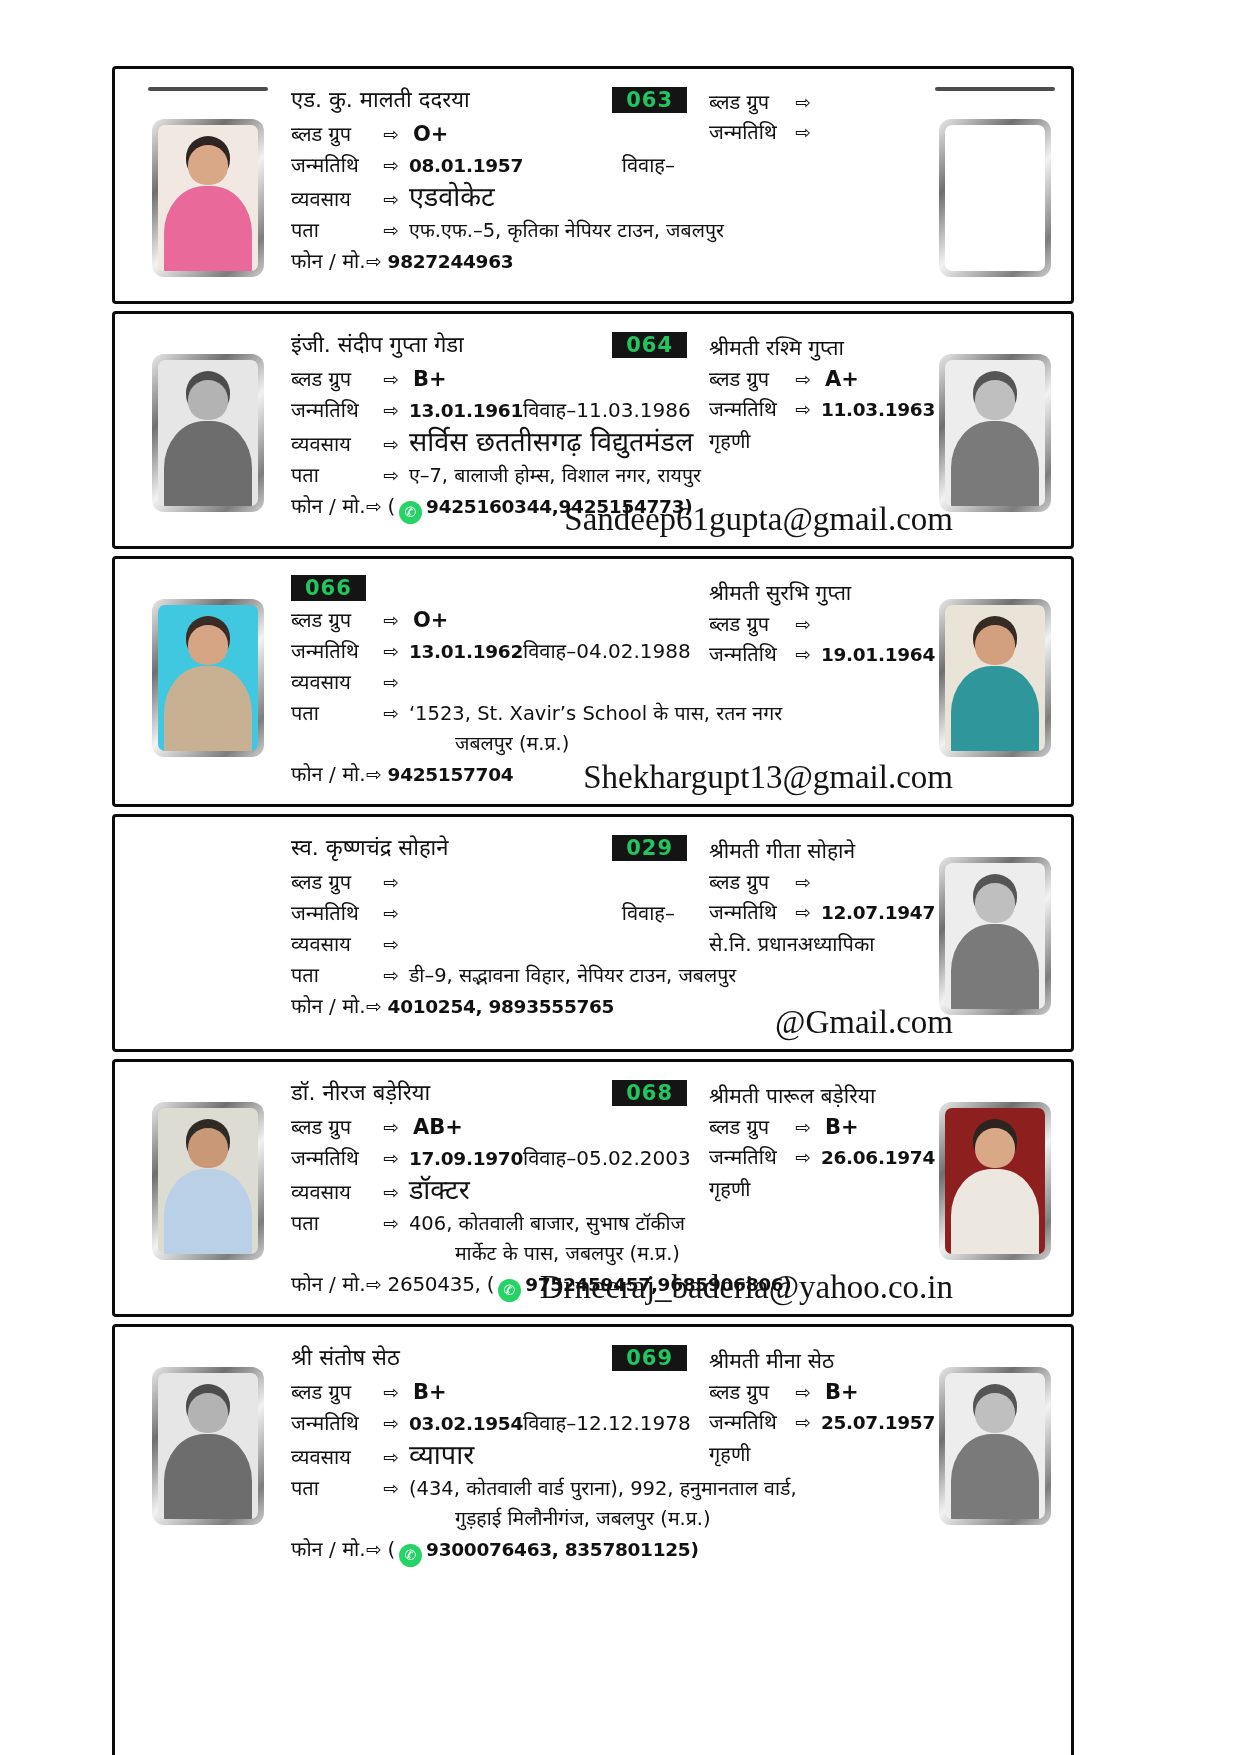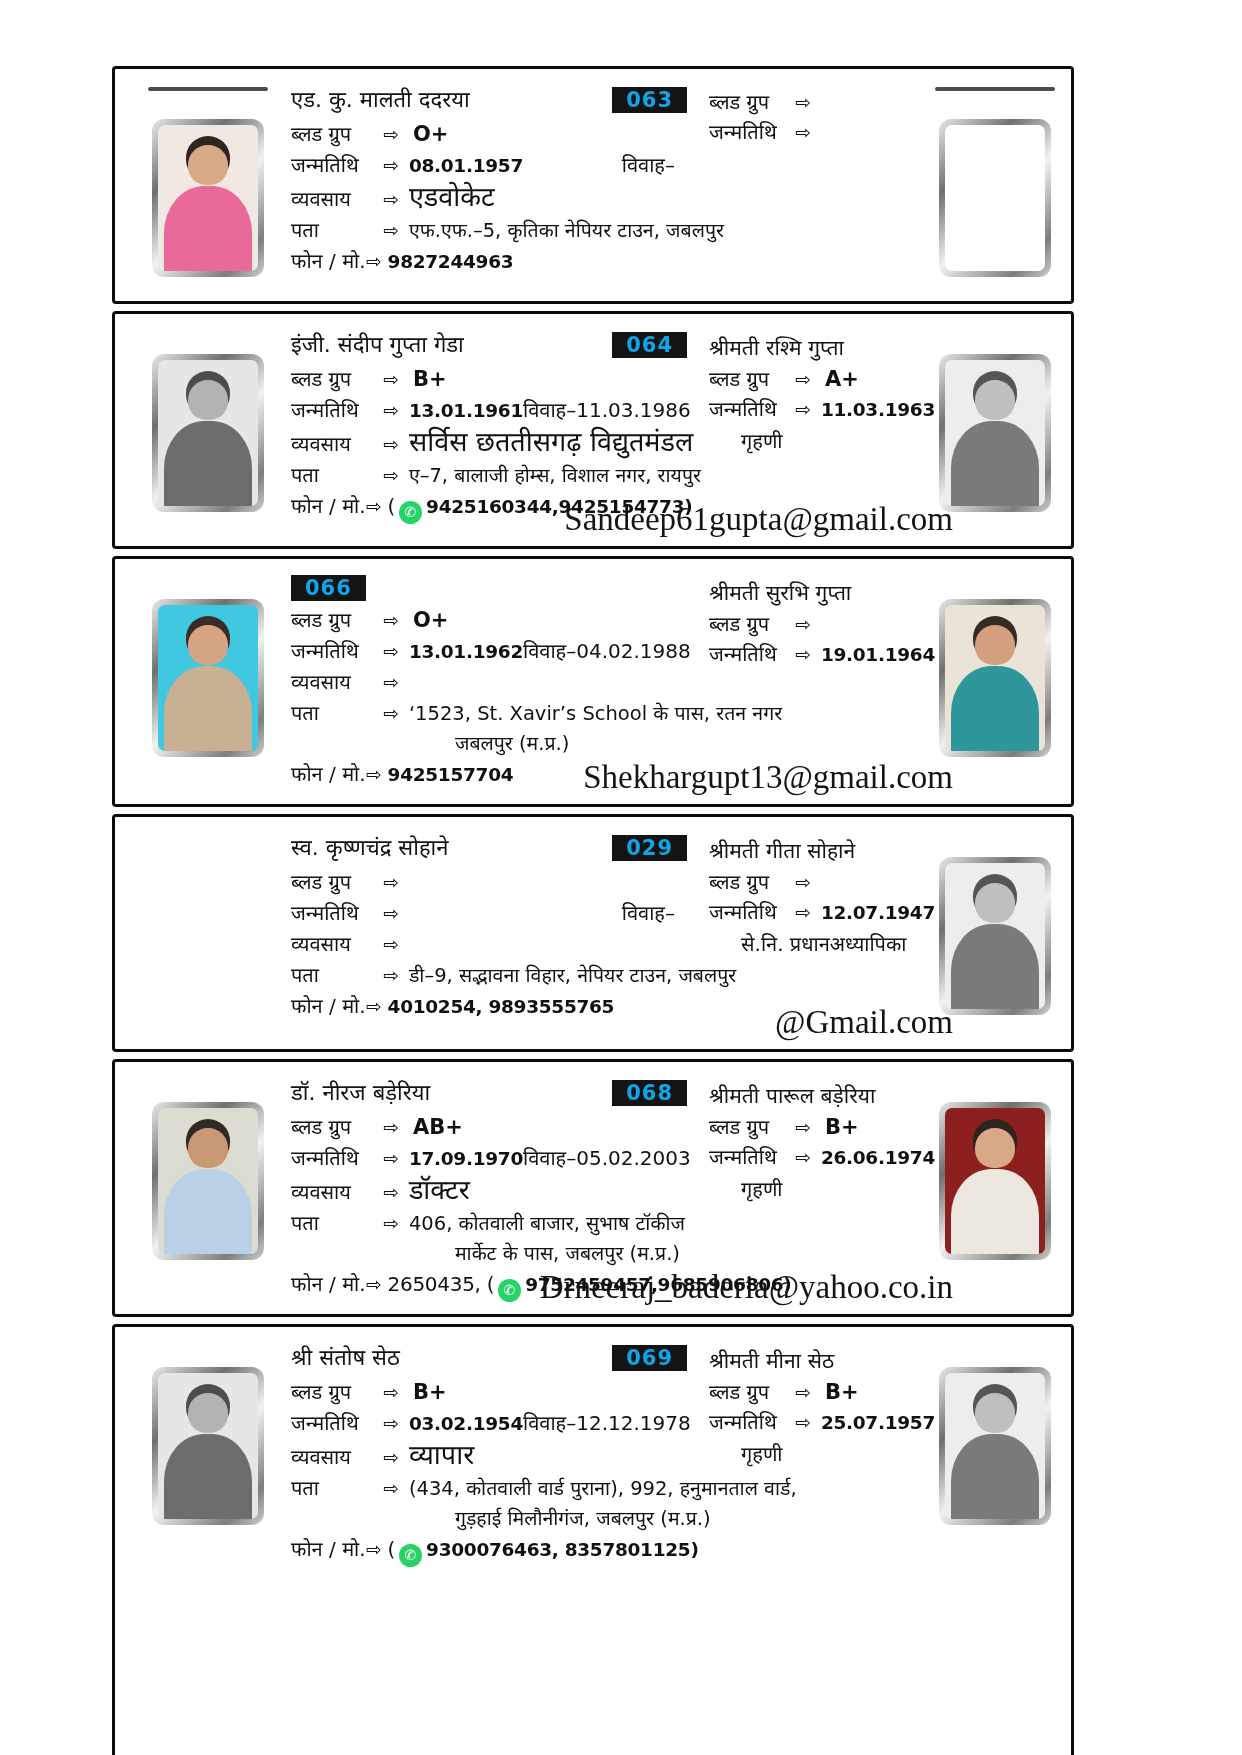--- a/index.html
+++ b/index.html
@@ -66,21 +66,21 @@
   .card:first-child .col-photo-right::before {
     content:''; display:block; width:120px; height:4px;
     background:#4d4d4d; border-radius:2px; margin:2px 0 4px;
   }
 
   
   .rowline { display:flex; align-items:baseline; line-height:31px; white-space:nowrap; }
   .name-row { display:flex; align-items:center; margin-bottom:4px; }
   .member-name { font-size:22px; line-height:30px; flex:1; }
   .badge {
-    background:#141414; color:#0ea5e9;
+    background:#141414; color:#22c55e;
     font-weight:700; font-size:21px;
     padding:1px 14px; min-width:72px; text-align:center;
     letter-spacing:1px; margin-right:14px;
   }
   .flabel { display:inline-block; width:92px; font-size:20px; flex:none; }
   .flabel.phone { width:auto; }
   .arrow { font-size:19px; margin-right:10px; flex:none; }
   .val { font-size:27px; }
   .num { font-weight:700; font-size:18.5px; letter-spacing:-0.3px; }
   .blood-val { font-weight:700; font-size:21px; margin-left:4px; }
@@ -93,21 +93,21 @@
     width:23px; height:23px; border-radius:50%;
     background:#25d366; color:#fff; font-size:14px;
     margin:0 4px; transform:translateY(4px); flex:none;
   }
   .paren { font-size:20px; font-weight:400; }
 
   .spouse-col { padding-top:2px; }
   .spouse-name { font-size:21px; line-height:32px; white-space:nowrap; }
   .spouse-col .rowline { line-height:30px; }
   .spouse-col .flabel { width:86px; }
-  .spouse-occ { font-size:20px; line-height:32px;margin-left:32px; }
+  .spouse-occ { font-size:20px; line-height:32px; }
 
   .email {
     position:absolute; bottom:8px; right:118px;
     font-family:"Liberation Serif", serif;
     font-size:33px; color:#141414;
   }
 </style>
 </head>
 <body>
 

